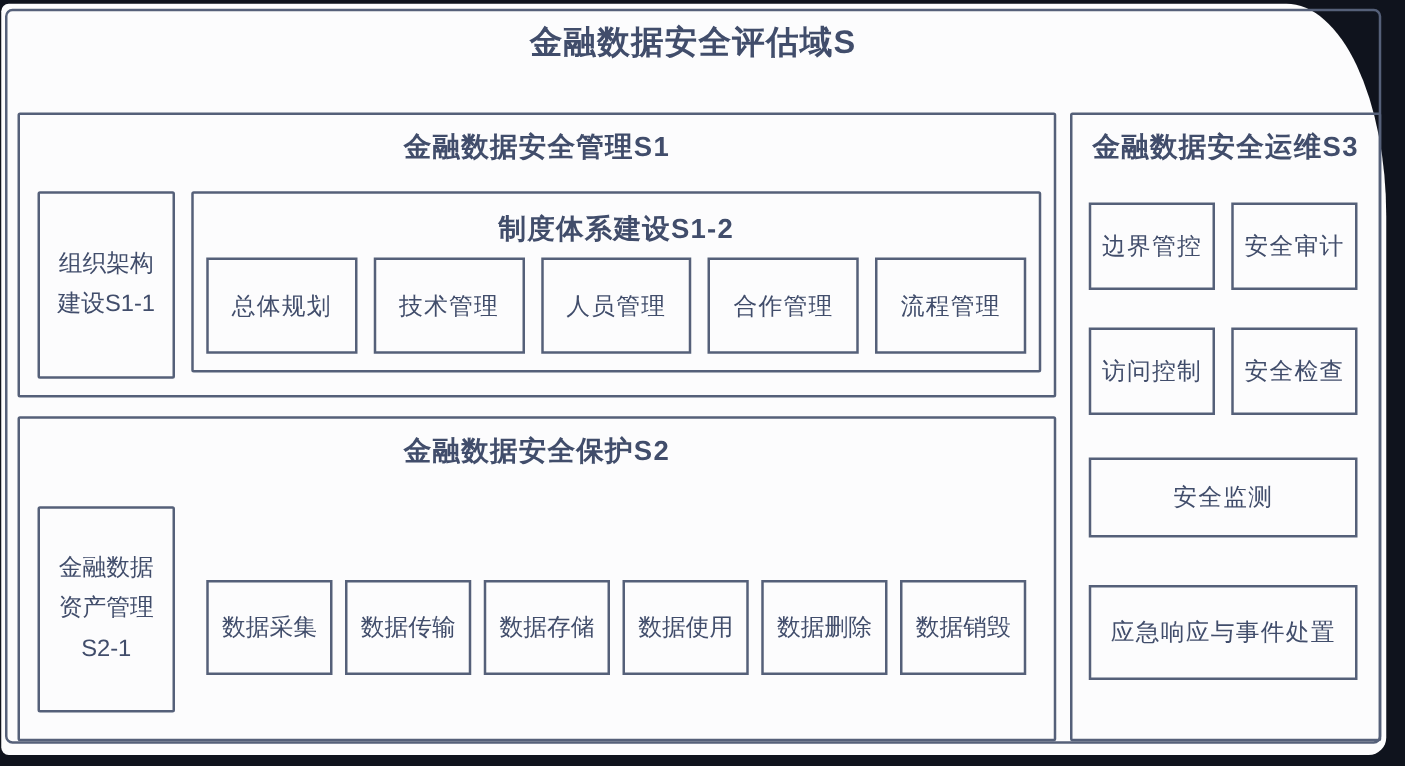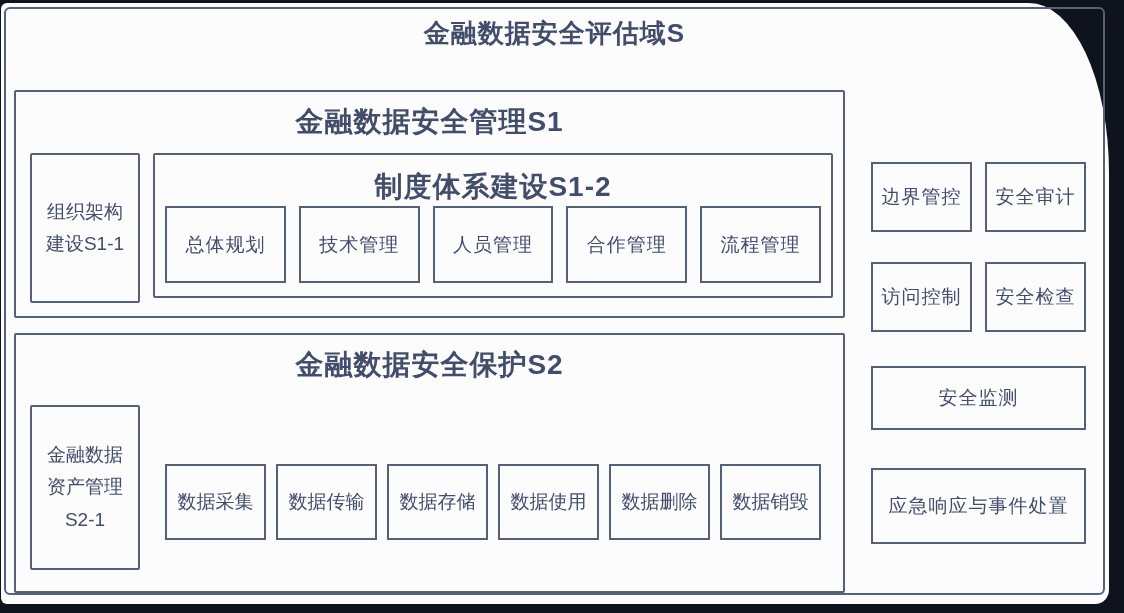--- a/index.html
+++ b/index.html
@@ -28,21 +28,21 @@
     box-sizing:border-box;
     border-radius:2px;
   }
   .outer-box{left:4px;top:7px;width:1101px;height:588px;border-radius:6px;}
   .main-title{
     position:absolute;left:4px;top:16px;width:1101px;
     text-align:center;font-size:26px;font-weight:700;letter-spacing:1px;
   }
   .sec-title{
     position:absolute;left:0;right:0;top:11px;
-    text-align:center;font-size:28px;font-weight:700;letter-spacing:1px;
+    text-align:center;font-size:22px;font-weight:700;letter-spacing:1px;
   }
   .side-box{
     display:flex;align-items:center;justify-content:center;
     text-align:center;font-size:19px;line-height:1.7;
     padding:0 9px;
   }
   .leaf-row{
     position:absolute;display:flex;gap:13px;
   }
   .leaf{
@@ -96,19 +96,22 @@
   </div>
   <div class="leaf-row" style="left:165px;top:464px;width:656px;height:76px;gap:10px;">
     <div class="leaf" style="letter-spacing:0;">数据采集</div>
     <div class="leaf" style="letter-spacing:0;">数据传输</div>
     <div class="leaf" style="letter-spacing:0;">数据存储</div>
     <div class="leaf" style="letter-spacing:0;">数据使用</div>
     <div class="leaf" style="letter-spacing:0;">数据删除</div>
     <div class="leaf" style="letter-spacing:0;">数据销毁</div>
   </div>
 
+  <div class="box" style="left:856px;top:90px;width:249px;height:503px;">
+    <div class="sec-title">金融数据安全运维S3</div>
+  </div>
   <div class="leaf-abs" style="left:871px;top:162px;width:101px;height:70px;">边界管控</div>
   <div class="leaf-abs" style="left:985px;top:162px;width:101px;height:70px;">安全审计</div>
   <div class="leaf-abs" style="left:871px;top:262px;width:101px;height:70px;">访问控制</div>
   <div class="leaf-abs" style="left:985px;top:262px;width:101px;height:70px;">安全检查</div>
   <div class="leaf-abs" style="left:871px;top:366px;width:215px;height:64px;">安全监测</div>
   <div class="leaf-abs" style="left:871px;top:468px;width:215px;height:76px;">应急响应与事件处置</div>
 </div>
 
 </body></html>

